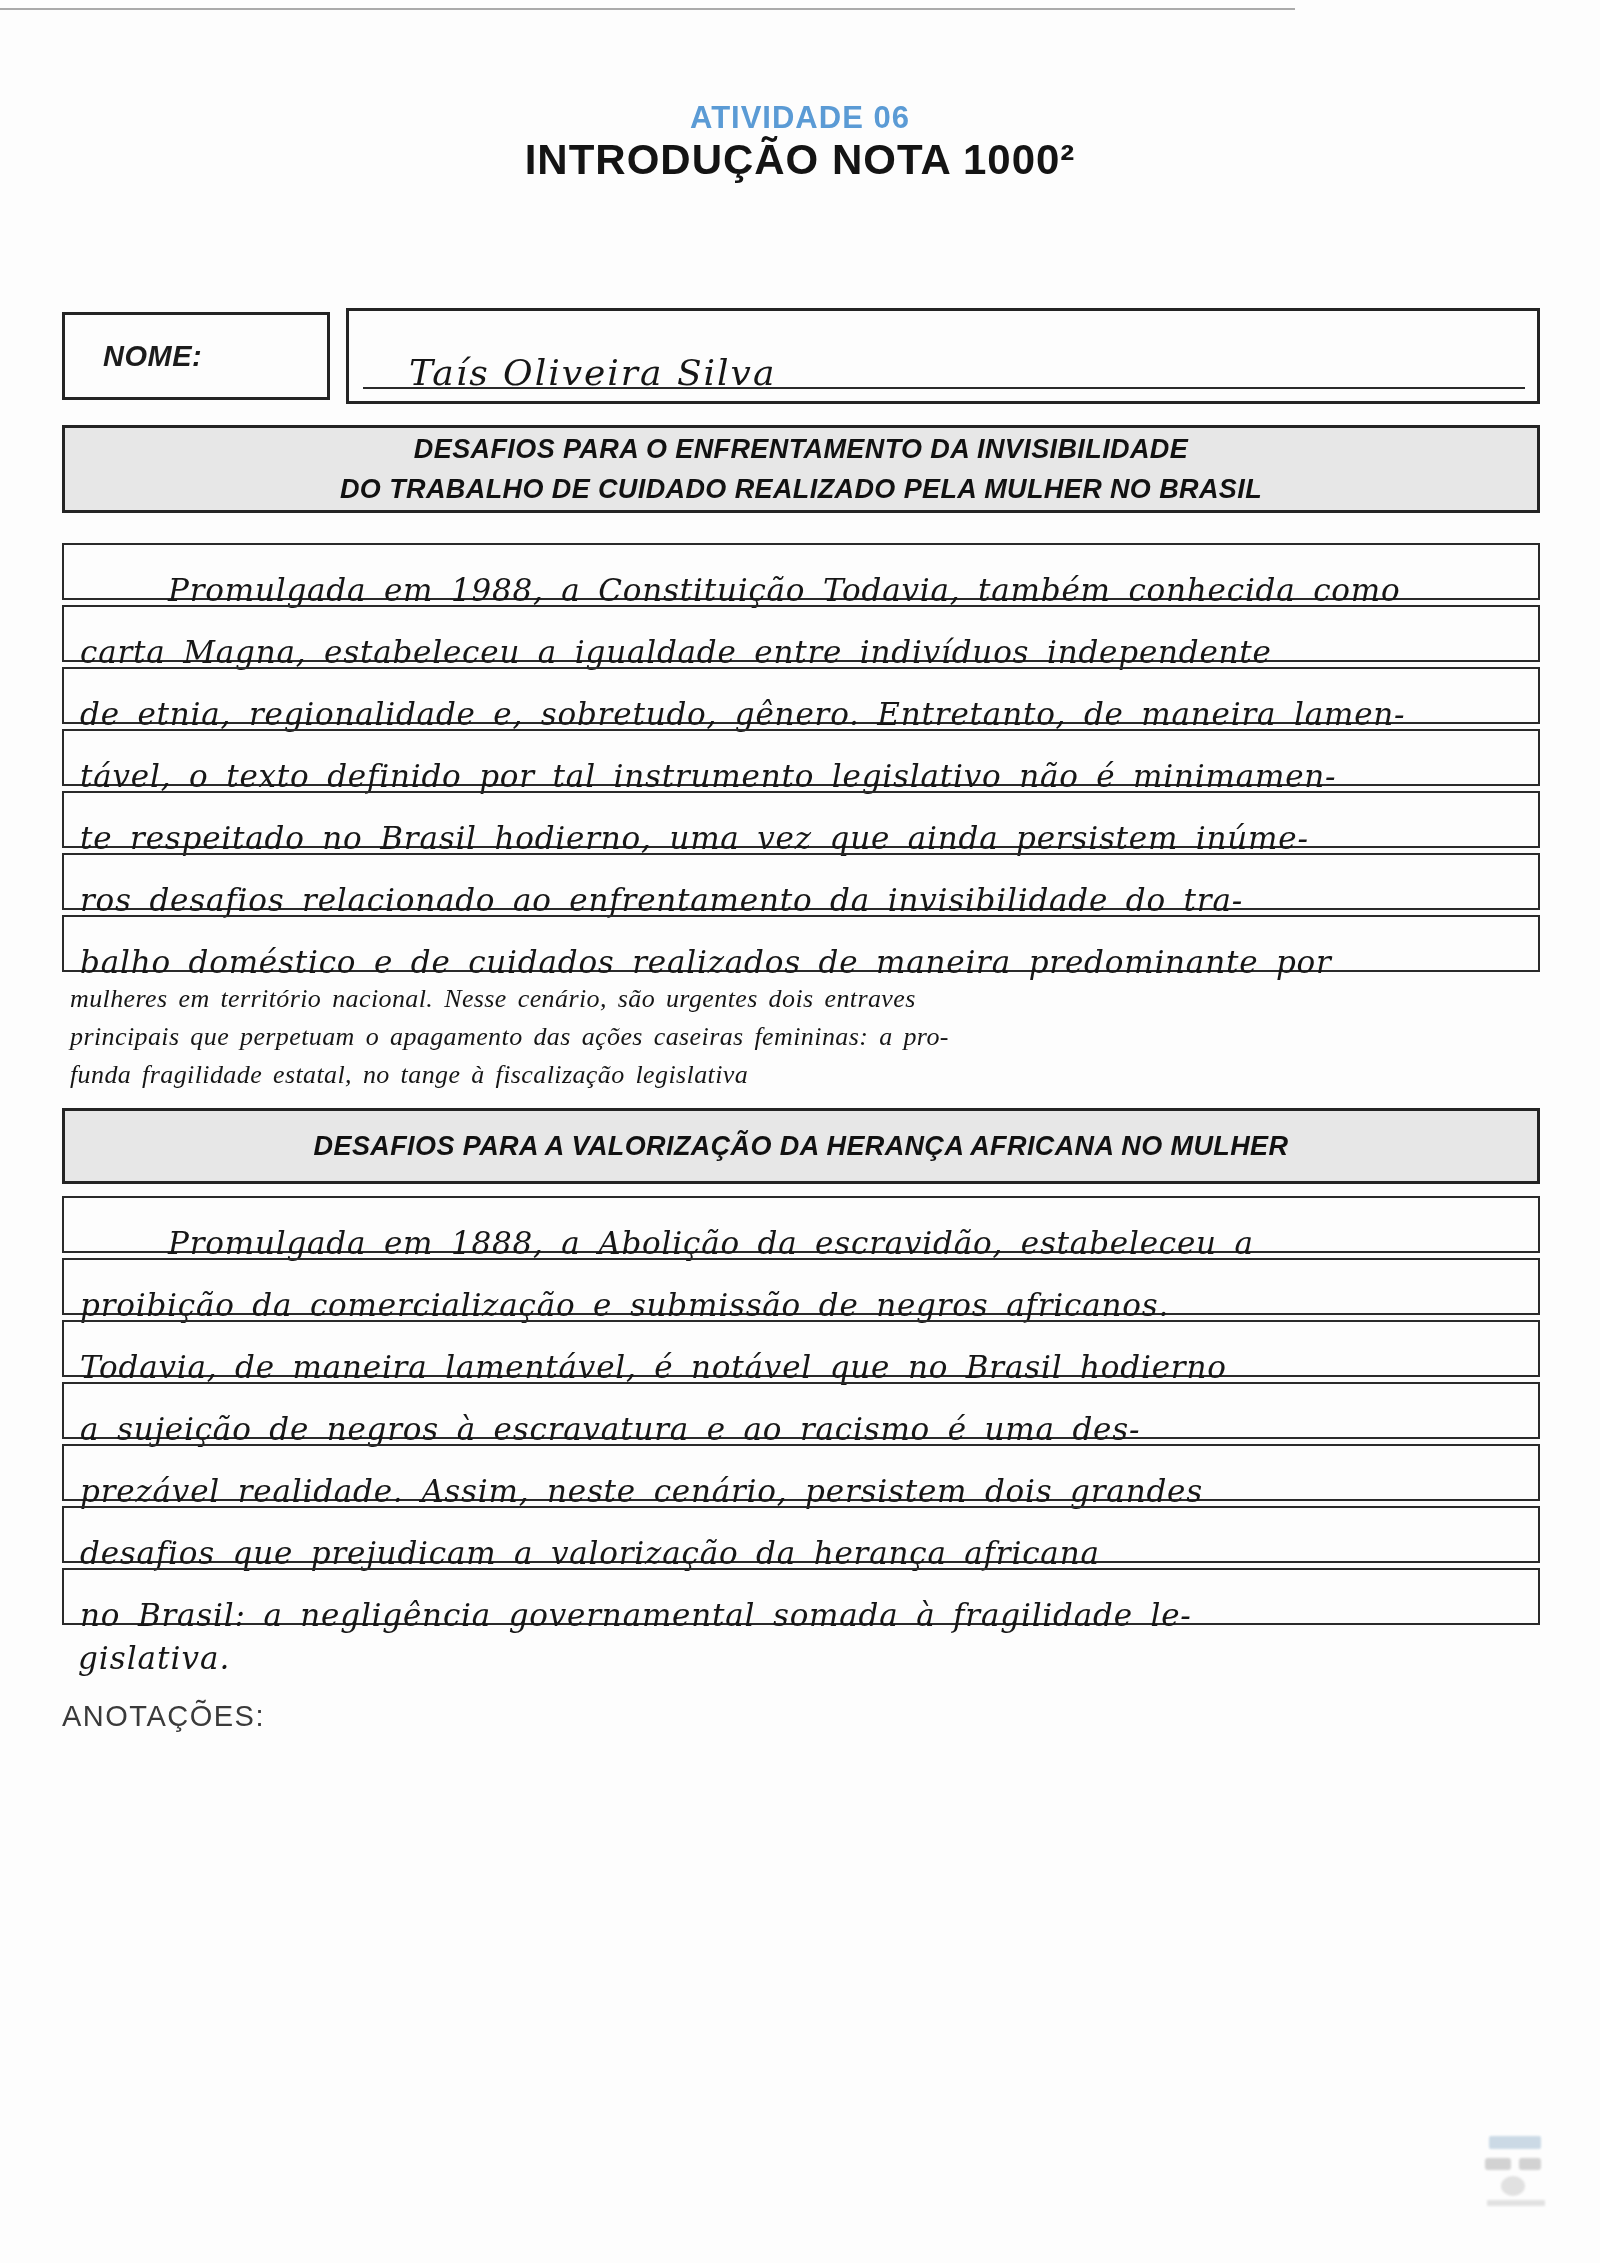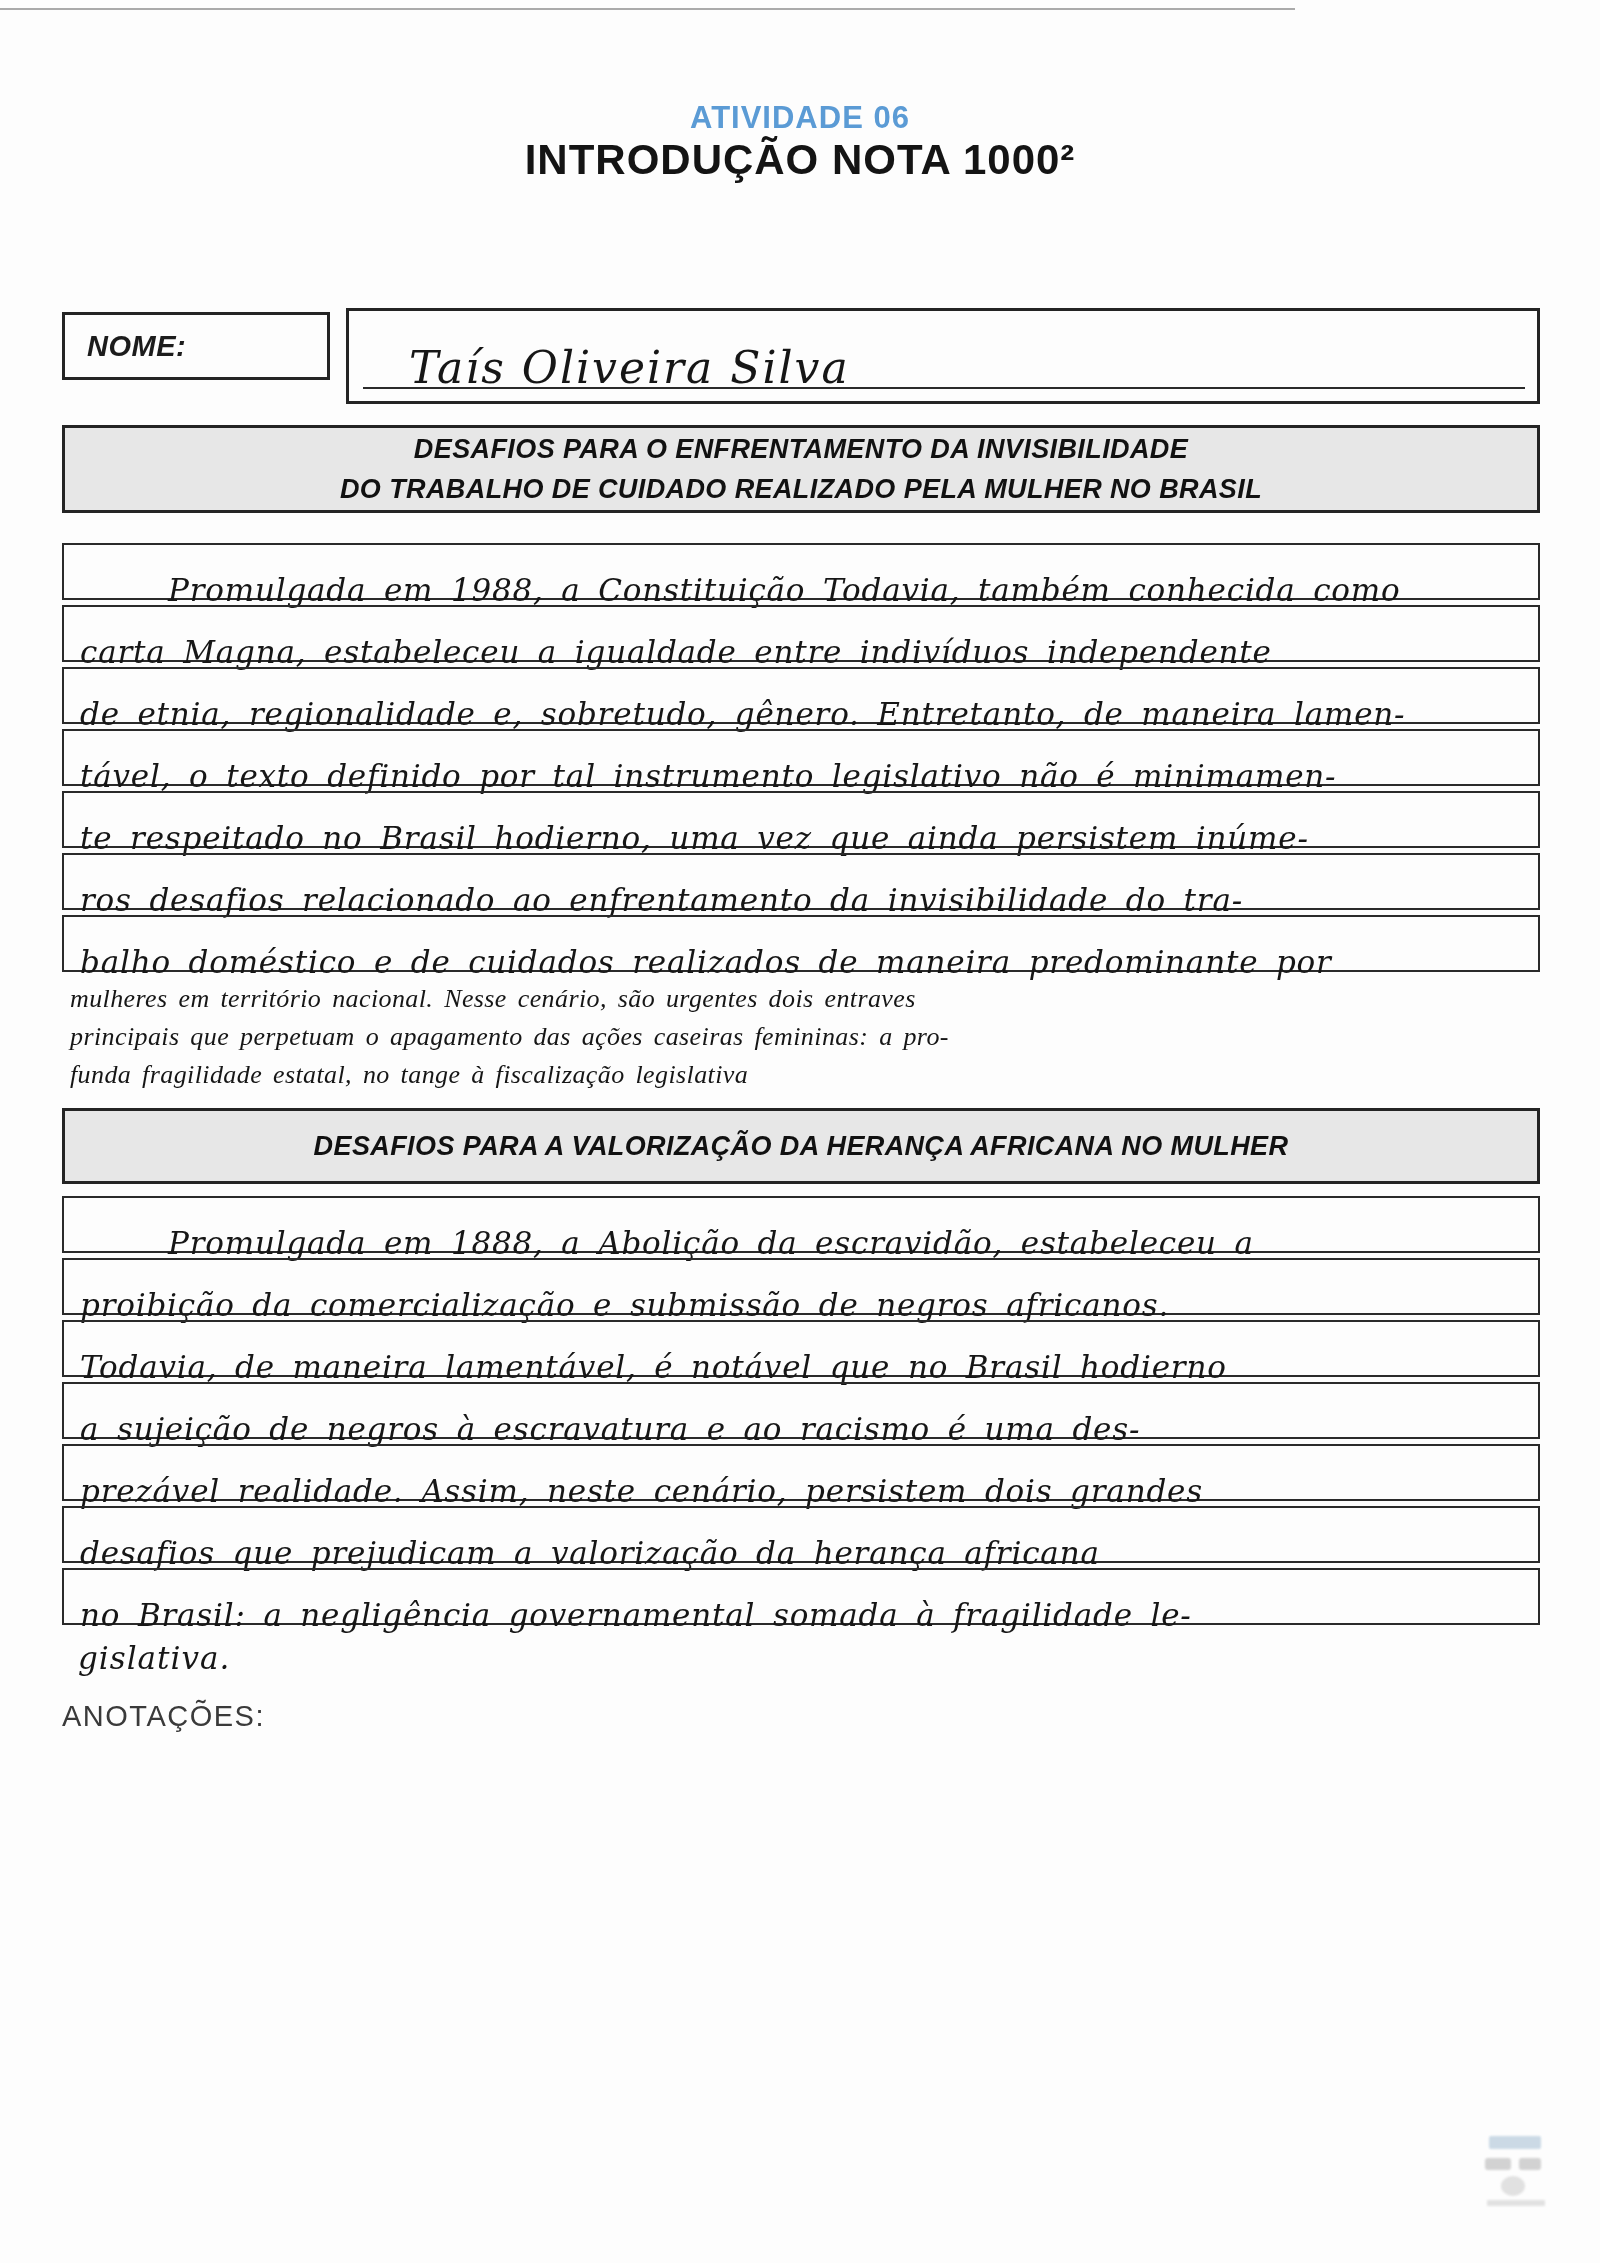--- a/index.html
+++ b/index.html
@@ -12,36 +12,36 @@
     position:absolute;top:100px;left:0;width:100%;text-align:center;
     font-size:31px;font-weight:bold;letter-spacing:1px;color:#5b9bd5;
   }
   .page-title{
     position:absolute;top:136px;left:0;width:100%;text-align:center;
     font-size:42px;font-weight:bold;letter-spacing:1px;color:#141414;
   }
   
   .name-row{position:absolute;top:312px;left:62px;width:1478px;height:88px;}
   .name-label-box{
-    position:absolute;left:0;top:0;width:268px;height:68px;border:3px solid #242424;
-    box-sizing:border-box;display:flex;align-items:center;padding-left:22px;
+    position:absolute;left:0;top:0;width:268px;height:88px;border:3px solid #242424;
+    box-sizing:border-box;display:flex;align-items:center;padding-left:38px;
   }
   .name-label{font-size:29px;font-weight:bold;font-style:italic;letter-spacing:.5px;}
   .name-value-box{
     position:absolute;left:284px;top:-4px;width:1194px;height:96px;border:3px solid #242424;
     box-sizing:border-box;
   }
   .name-underline{
     position:absolute;left:14px;right:12px;bottom:12px;border-bottom:2px solid #2b2b2b;height:0;
   }
   .hw{
     font-family:"DejaVu Serif","Liberation Serif",serif;font-style:italic;color:#161616;
   }
   .name-value{
-    position:absolute;left:60px;bottom:8px;font-size:44px;letter-spacing:2px;white-space:nowrap;
+    position:absolute;left:60px;bottom:8px;font-size:36px;letter-spacing:2px;white-space:nowrap;
   }
   
   .section-header{
     position:absolute;left:62px;width:1478px;border:3px solid #242424;background:#e7e7e7;
     box-sizing:border-box;display:flex;flex-direction:column;justify-content:center;
     text-align:center;font-weight:bold;font-style:italic;font-size:27px;line-height:40px;
     letter-spacing:.4px;color:#111;
   }
   .header-1{top:425px;height:88px;}
   .header-2{top:1108px;height:76px;}

